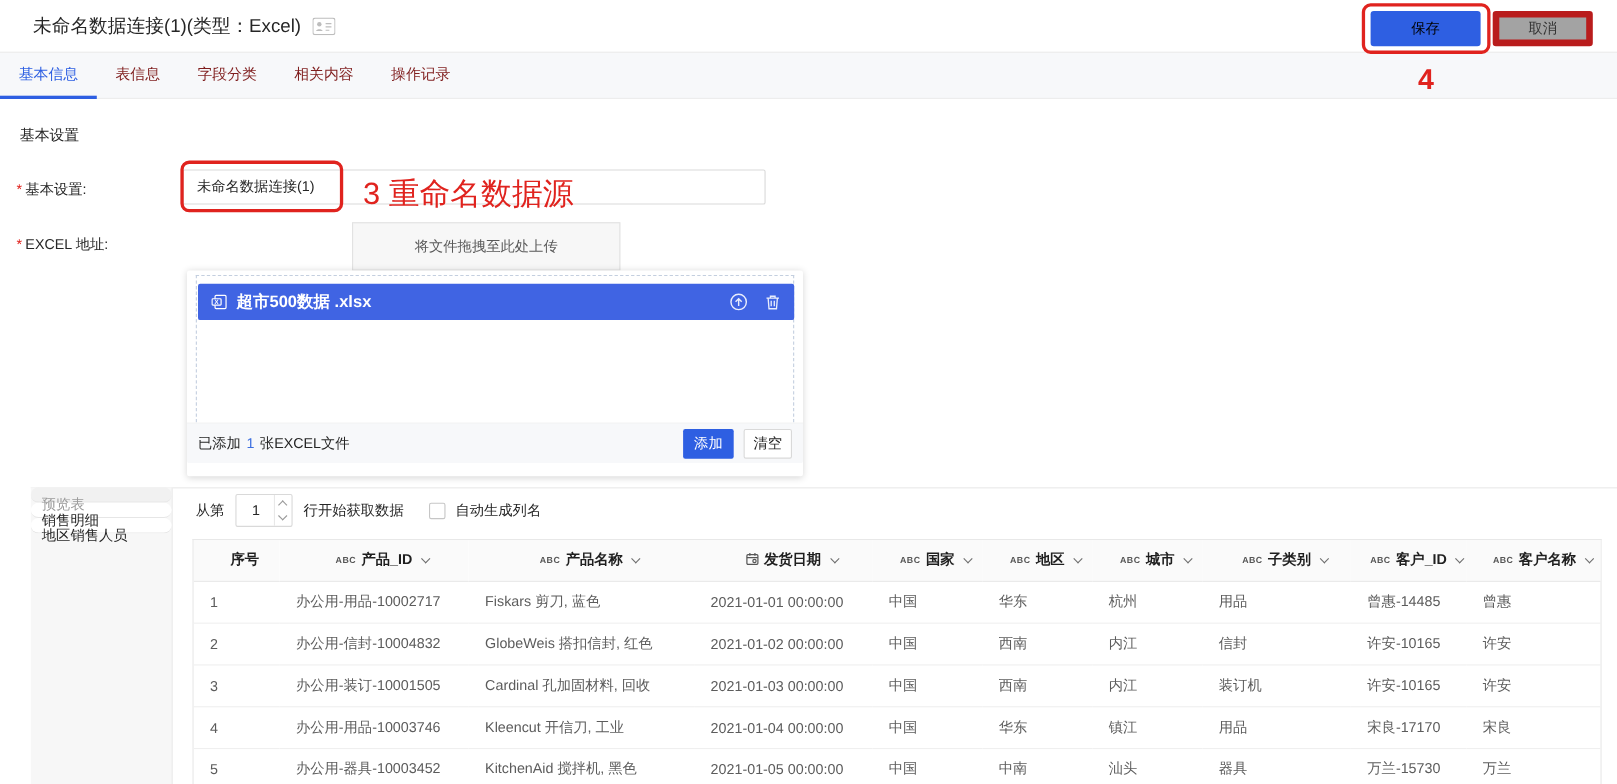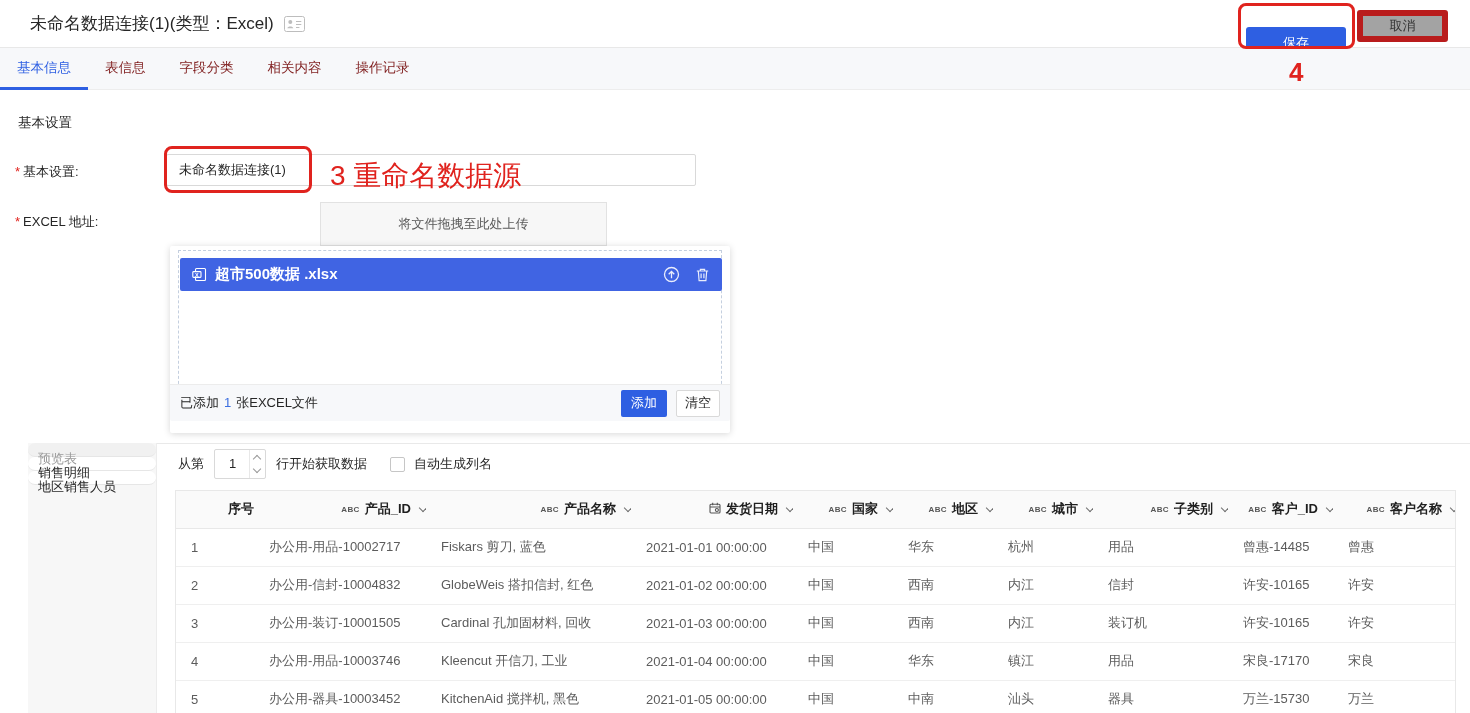--- a/index.html
+++ b/index.html
@@ -8,21 +8,21 @@
   .screen { position:relative; width:1470px; height:713px; background:#fff; overflow:hidden; }
 
   
   .app-header { position:absolute; left:0; top:0; width:100%; height:48px; background:#fff;
     border-bottom:1px solid #e8e8e8; display:flex; align-items:center; padding-left:30px; }
   .page-title { font-size:17px; color:#262626; }
   .title-icon { margin-left:10px; display:inline-flex; }
   .btn { display:flex; align-items:center; justify-content:center; font-size:13px;
     border-radius:3px; cursor:pointer; }
   .btn-save { position:absolute; left:1246px; top:10px; width:100px; height:32px;
-    background:#2e5fe2; color:#ffffff; border:none;margin-top:17px; }
+    background:#2e5fe2; color:#000000; border:none; }
   .btn-cancel { position:absolute; left:1357px; top:10px; width:91px; height:32px;
     background:#a3a3a3; color:#333; border:6px solid #b91c1c; }
 
   
   .anno-box { position:absolute; border:3px solid #e0231e; border-radius:8px; pointer-events:none; z-index:30; }
   .anno-save { left:1238px; top:3px; width:117px; height:46px; }
   .anno-input { left:164px; top:146px; width:148px; height:47px; }
   .anno-num { position:absolute; color:#e0231e; font-weight:600; z-index:30; }
   .anno-step4 { left:1289px; top:57px; font-size:26px; }
   .anno-step3 { left:330px; top:157px; font-size:28px; font-weight:500; }
@@ -37,21 +37,21 @@
   
   .section-title { position:absolute; left:18px; top:114px; font-size:13.5px; color:#262626; font-weight:500; }
   .field-label { position:absolute; font-size:13px; color:#262626; }
   .lbl-ds { left:15px; top:163px; }
   .lbl-excel { left:15px; top:213px; }
   .req { color:#e0231e; margin-right:3px; }
   .input-ds { position:absolute; left:166px; top:154px; width:530px; height:32px;
     border:1px solid #d9d9d9; border-radius:2px; font-size:13px; color:#262626;
     padding:0 12px; outline:none; font-family:inherit; background:#fff; }
 
-  .dropzone { position:absolute; left:320px; top:202px; width:287px; height:44px;
+  .dropzone { position:absolute; left:320px; top:202px; width:244px; height:44px;
     background:#f7f7f7; border:1px solid #e2e2e2; color:#595959; font-size:13px;
     display:flex; align-items:center; justify-content:center; cursor:pointer; }
 
   .file-panel { position:absolute; left:170px; top:246px; width:560px; height:187px;
     background:#fff; box-shadow:0 1px 7px rgba(0,0,0,.16); border-radius:2px; }
   .file-dashed { position:absolute; left:8px; top:4px; width:544px; height:149px;
     border:1px dashed #c4cfdf; }
   .file-bar { position:absolute; left:10px; top:12px; width:542px; height:33px;
     background:#4064e3; border-radius:2px; display:flex; align-items:center; padding:0 12px; }
   .file-name { color:#fff; font-size:15px; font-weight:600; margin-left:8px; }
@@ -84,21 +84,21 @@
     border-right:1.4px solid #9a9a9a; border-bottom:1.4px solid #9a9a9a; }
   .spin-up::after { top:6px; transform:rotate(-135deg); }
   .spin-down::after { top:2px; transform:rotate(45deg); }
   .checkbox { width:15px; height:15px; border:1px solid #c6c6c6; border-radius:2px;
     background:#fff; margin:0 9px 0 23px; cursor:pointer; }
 
   .table-wrap { position:absolute; left:175px; top:490px; width:1281px; bottom:0;
     overflow:hidden; border:1px solid #e8e8e8; border-bottom:none; }
   table.preview { border-collapse:collapse; table-layout:fixed; width:1279px; }
   table.preview th { height:37px; background:#fafafa; border-bottom:1px solid #e8e8e8;
-    text-align:right; padding:0 0 0 15px; font-size:13px; color:#1f1f1f; font-weight:600;
+    text-align:center; padding:0 0 0 15px; font-size:13px; color:#1f1f1f; font-weight:600;
     white-space:nowrap; overflow:hidden; }
   table.preview td { height:38px; border-bottom:1px solid #efefef; padding:0 0 0 15px;
     font-size:13px; color:#5c5c5c; white-space:nowrap; overflow:hidden; }
   .abc { font-size:8px; color:#555; font-weight:700; letter-spacing:.4px; margin-right:5px; vertical-align:1.5px; }
   .cal { display:inline-block; margin-right:5px; vertical-align:-1px; }
   .chev { display:inline-block; width:6px; height:6px; border-right:1.4px solid #6e6e6e;
     border-bottom:1.4px solid #6e6e6e; transform:rotate(45deg); margin-left:9px; vertical-align:2px; }
 </style>
 </head>
 <body>

